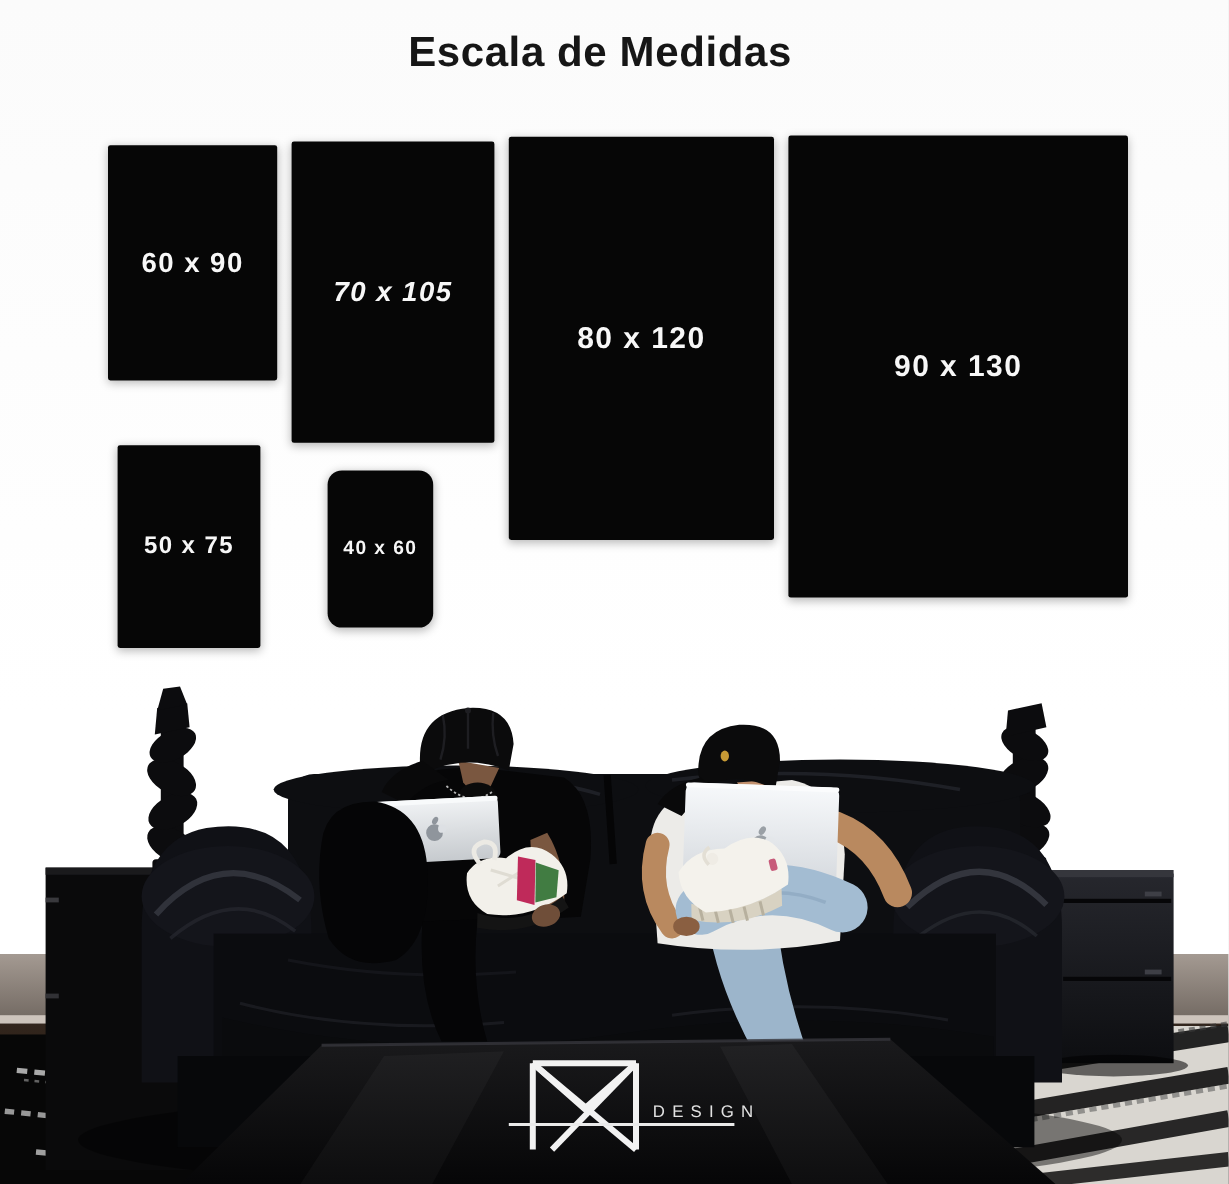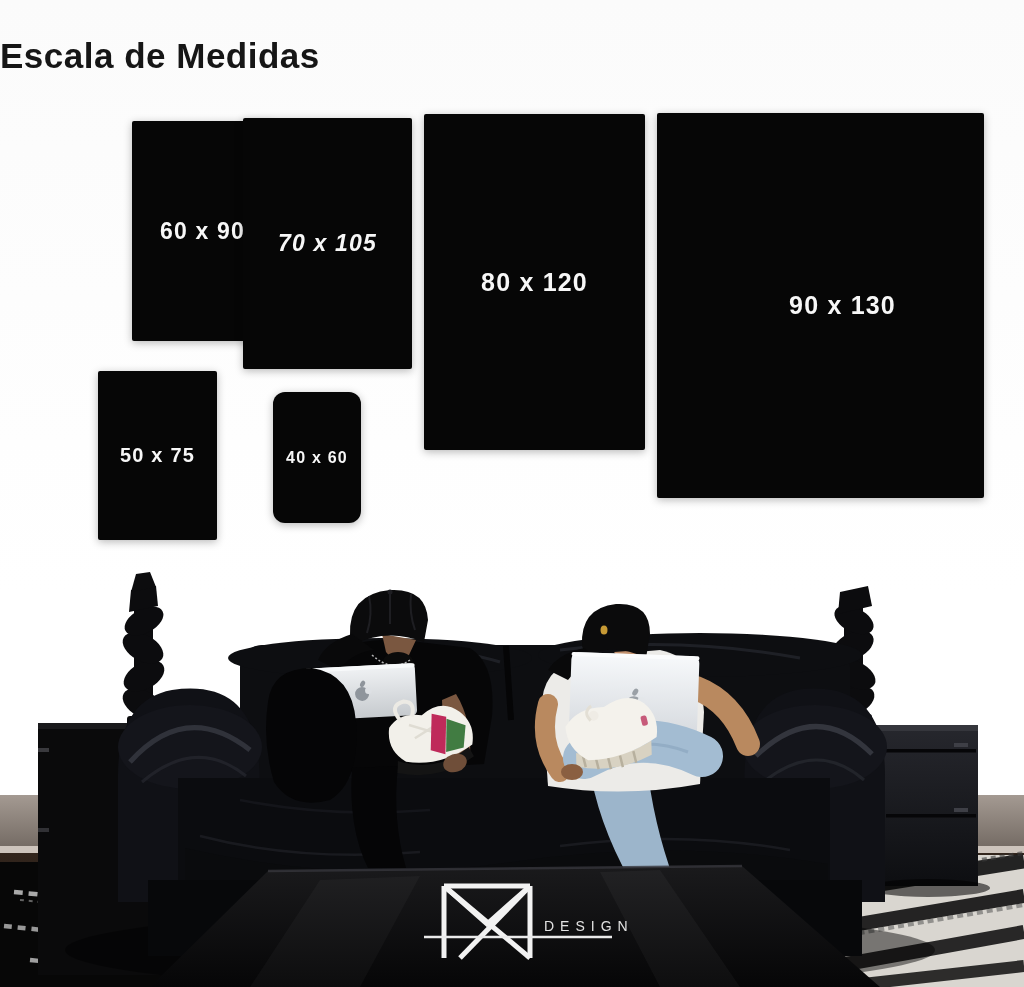--- a/index.html
+++ b/index.html
@@ -2,38 +2,38 @@
 <html><head>
 <meta charset="utf-8">
 <style>
   html,body{margin:0;padding:0;background:#e8e8e8;}
   .stage{
     position:relative;width:1024px;height:987px;margin:0 auto;
     background:linear-gradient(180deg,#fbfbfb 0%,#ffffff 60%);
     overflow:hidden;font-family:"Liberation Sans",sans-serif;
   }
   .page-title{
-    position:absolute;left:0;top:36px;width:1000px;text-align:left;
+    position:absolute;left:0;top:24px;width:1000px;text-align:center;
     font-size:35px;font-weight:600;letter-spacing:.5px;color:#161616;
   }
   .canvas{
     position:absolute;background:#060606;border-radius:2px;
     display:flex;align-items:center;justify-content:center;
     box-shadow:0 2px 8px rgba(0,0,0,.28);
   }
   .canvas span{
     color:#f7f7f7;font-weight:600;letter-spacing:1.2px;white-space:nowrap;
   }
-  .c-60x90 {left:90px; top:121px;width:141px;height:220px;margin-left:42px;}
+  .c-60x90 {left:90px; top:121px;width:141px;height:196px;}
   .c-60x90 span{font-size:23px;}
   .c-70x105{left:243px;top:118px;width:169px;height:251px;font-style:italic;}
   .c-70x105 span{font-size:23px;}
   .c-80x120{left:424px;top:114px;width:221px;height:336px;align-items:center;}
   .c-80x120 span{font-size:25px;}
-  .c-90x130{left:657px;top:113px;width:283px;height:385px;padding-left:44px;}
+  .c-90x130{left:657px;top:113px;width:283px;height:385px;}
   .c-90x130 span{font-size:25px;}
   .c-50x75 {left:98px; top:371px;width:119px;height:169px;}
   .c-50x75 span{font-size:20px;}
   .c-40x60 {left:273px;top:392px;width:88px; height:131px;border-radius:12px;}
   .c-40x60 span{font-size:16px;}
   .scene{position:absolute;left:0;top:552px;width:1024px;height:435px;}
   .brand-text{font-family:"Liberation Sans",sans-serif;font-size:14px;letter-spacing:6px;fill:#e2e2e2;}
 </style>
 </head>
 <body>

